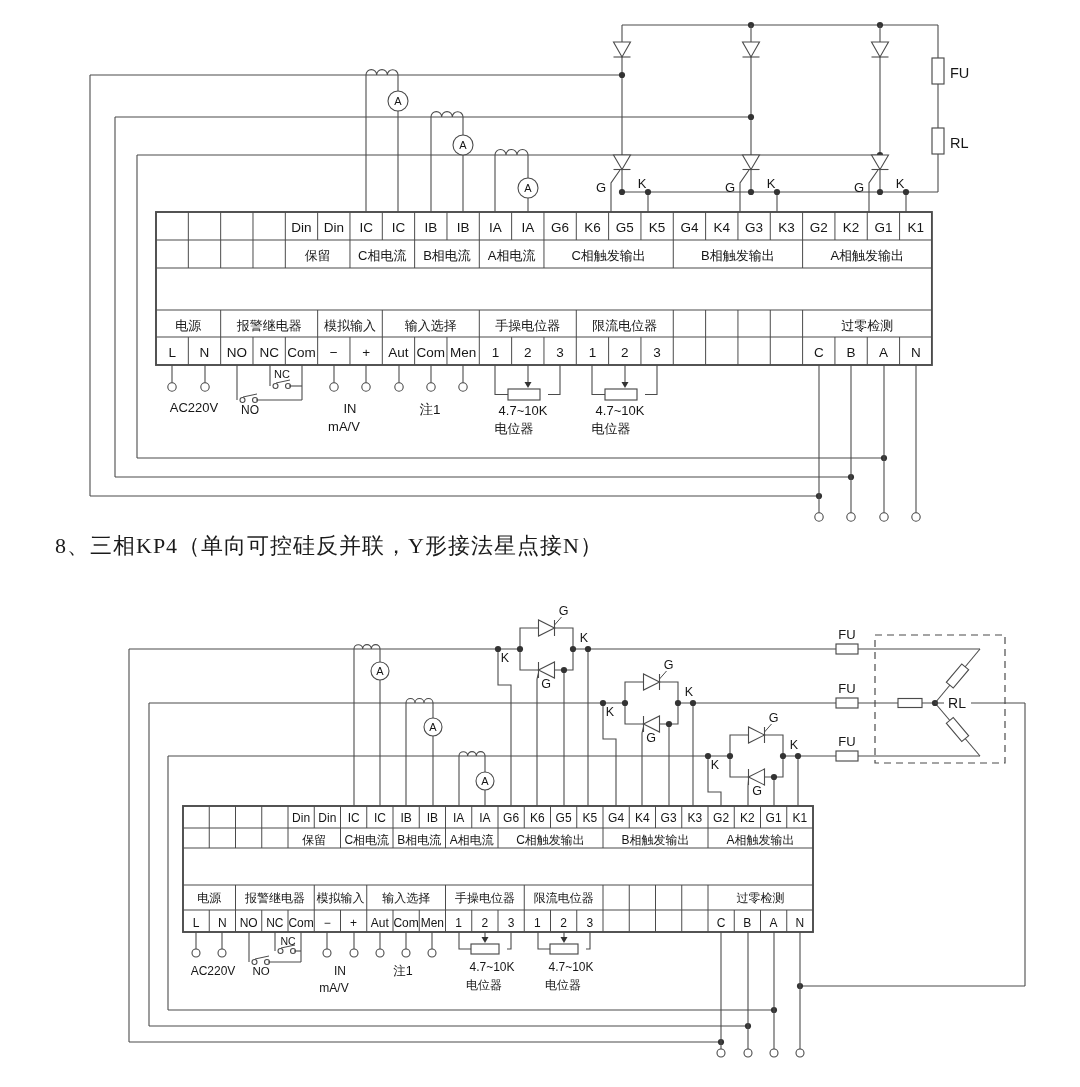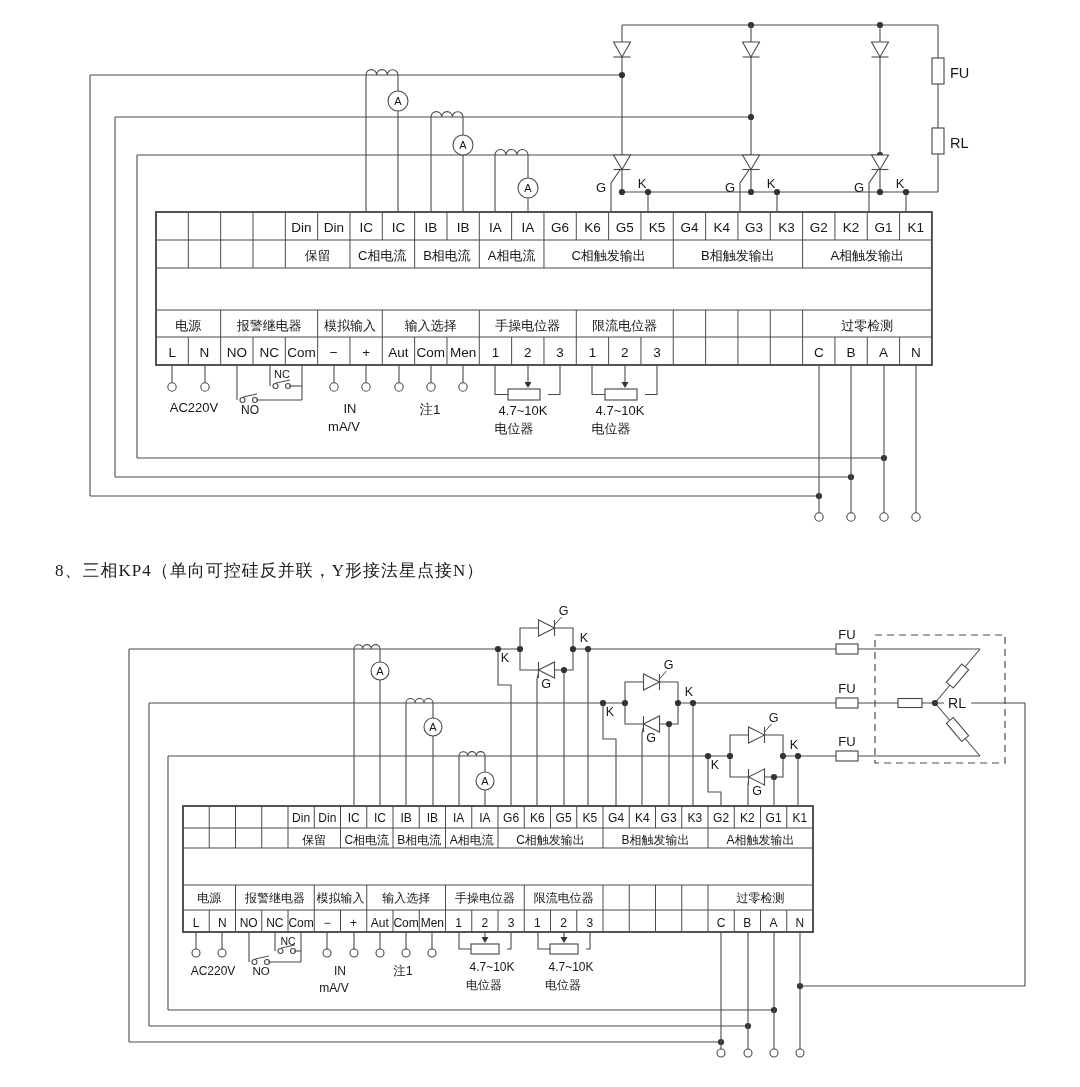--- a/index.html
+++ b/index.html
@@ -1,19 +1,19 @@
 <!DOCTYPE html>
 <html><head>
 <meta charset="utf-8">
 <style>
   html,body{margin:0;padding:0;background:#ffffff;}
   .stage{position:relative;width:1080px;height:1087px;background:#fff;overflow:hidden;
          font-family:"Liberation Sans", sans-serif;}
   #schematic{position:absolute;left:0;top:0;}
-  .caption{position:absolute;left:55px;top:559px;font-size:17px;color:#1a1a1a;
+  .caption{position:absolute;left:55px;top:531px;font-size:22px;color:#1a1a1a;
            font-family:"Liberation Serif", serif;letter-spacing:1px;}
 </style>
 </head>
 <body>
 
 <div class="stage">
   <svg id="schematic" width="1080" height="1087" viewBox="0 0 1080 1087">
       <line x1="156" y1="240" x2="931.92" y2="240" stroke="#4b4b4b" stroke-width="1.1"></line>
       <line x1="156" y1="268" x2="931.92" y2="268" stroke="#4b4b4b" stroke-width="1.1"></line>
       <line x1="156" y1="310" x2="931.92" y2="310" stroke="#4b4b4b" stroke-width="1.1"></line>

